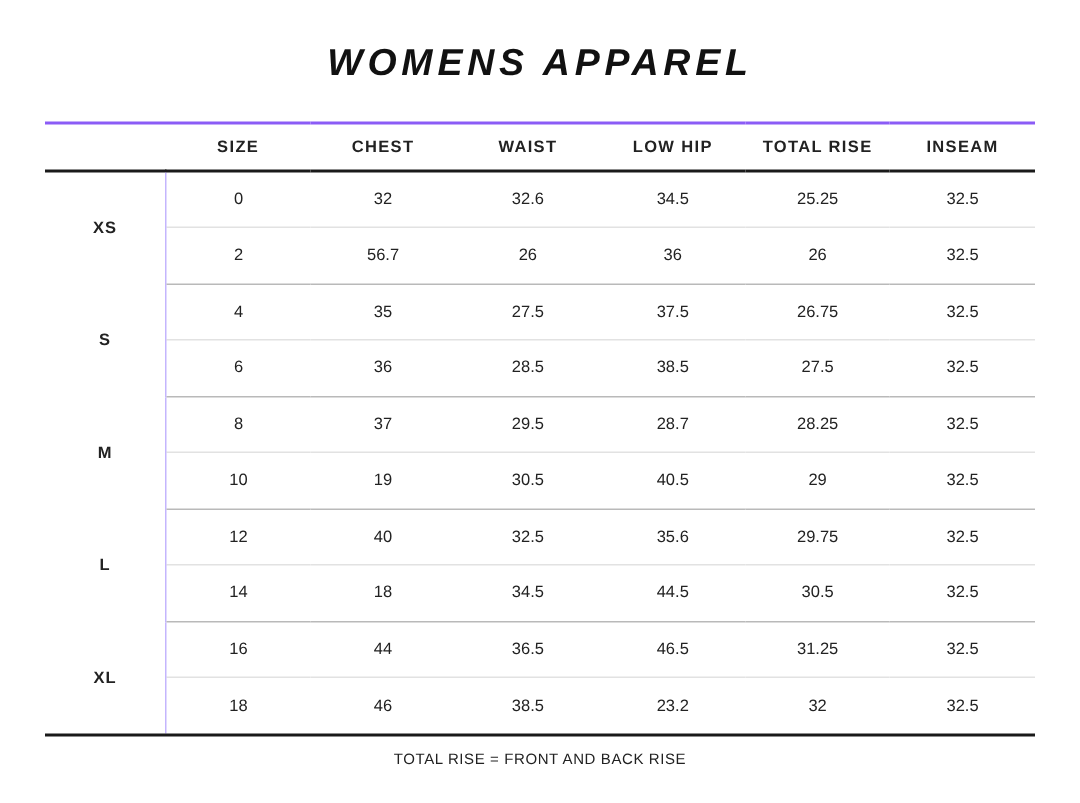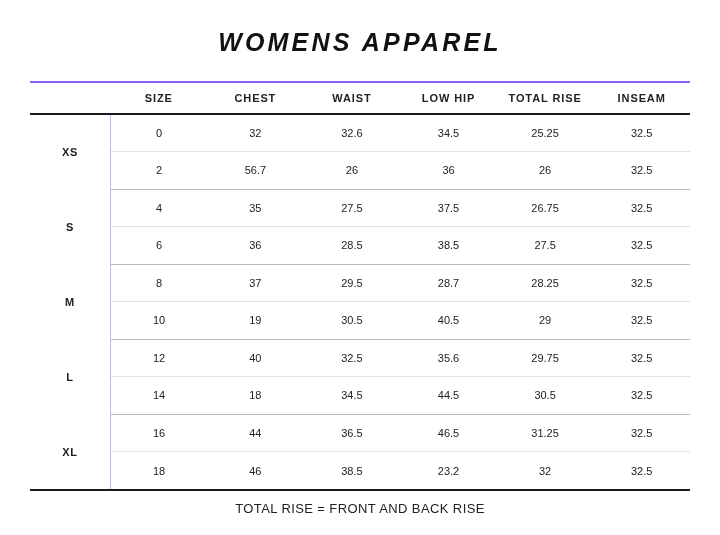--- a/index.html
+++ b/index.html
@@ -83,21 +83,21 @@
   .footer-rule {
     margin: 0 30px;
     border-top: 2px solid #1a1a1a;
   }
   .footer-notes {
     margin: 0 30px;
     display: flex;
     justify-content: center;
     gap: 30px;
     padding-top: 10px;
-    font-size: 13px;
+    font-size: 10px;
     letter-spacing: 0.4px;
     color: #222222;
   }
   .footer-notes span { white-space: nowrap; }
 </style>
 </head>
 <body>
 
 <div class="page">
 

